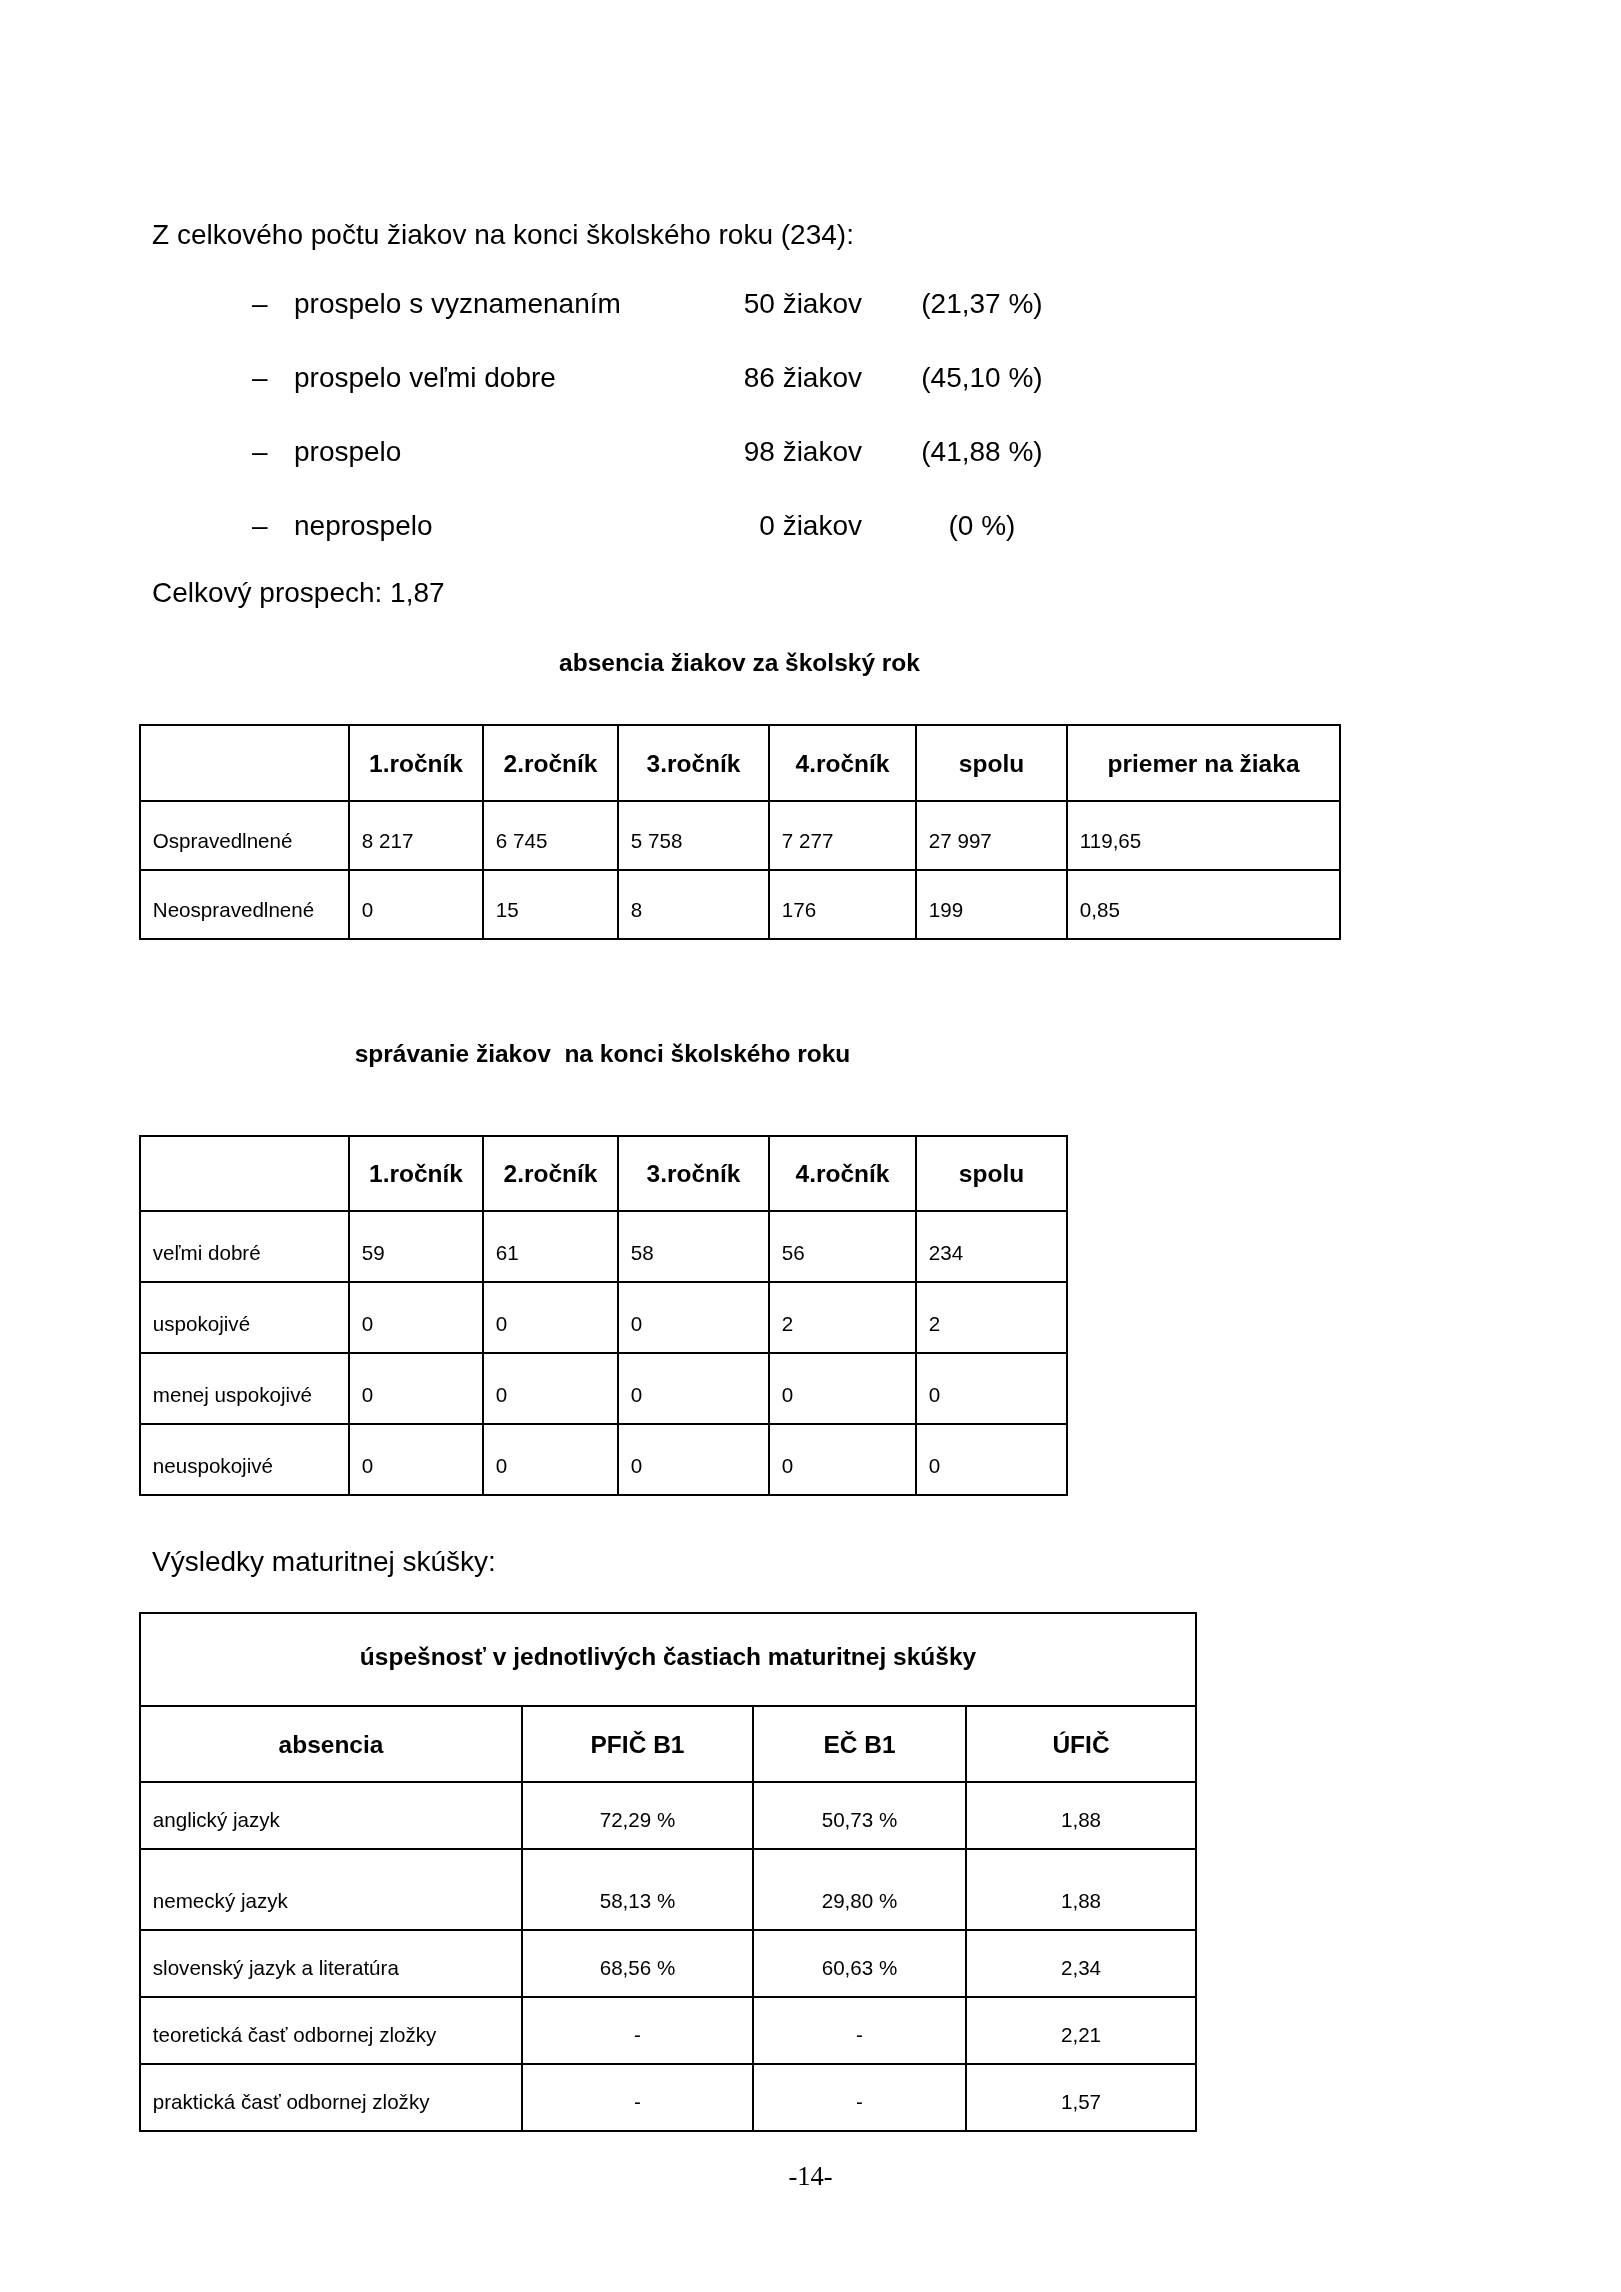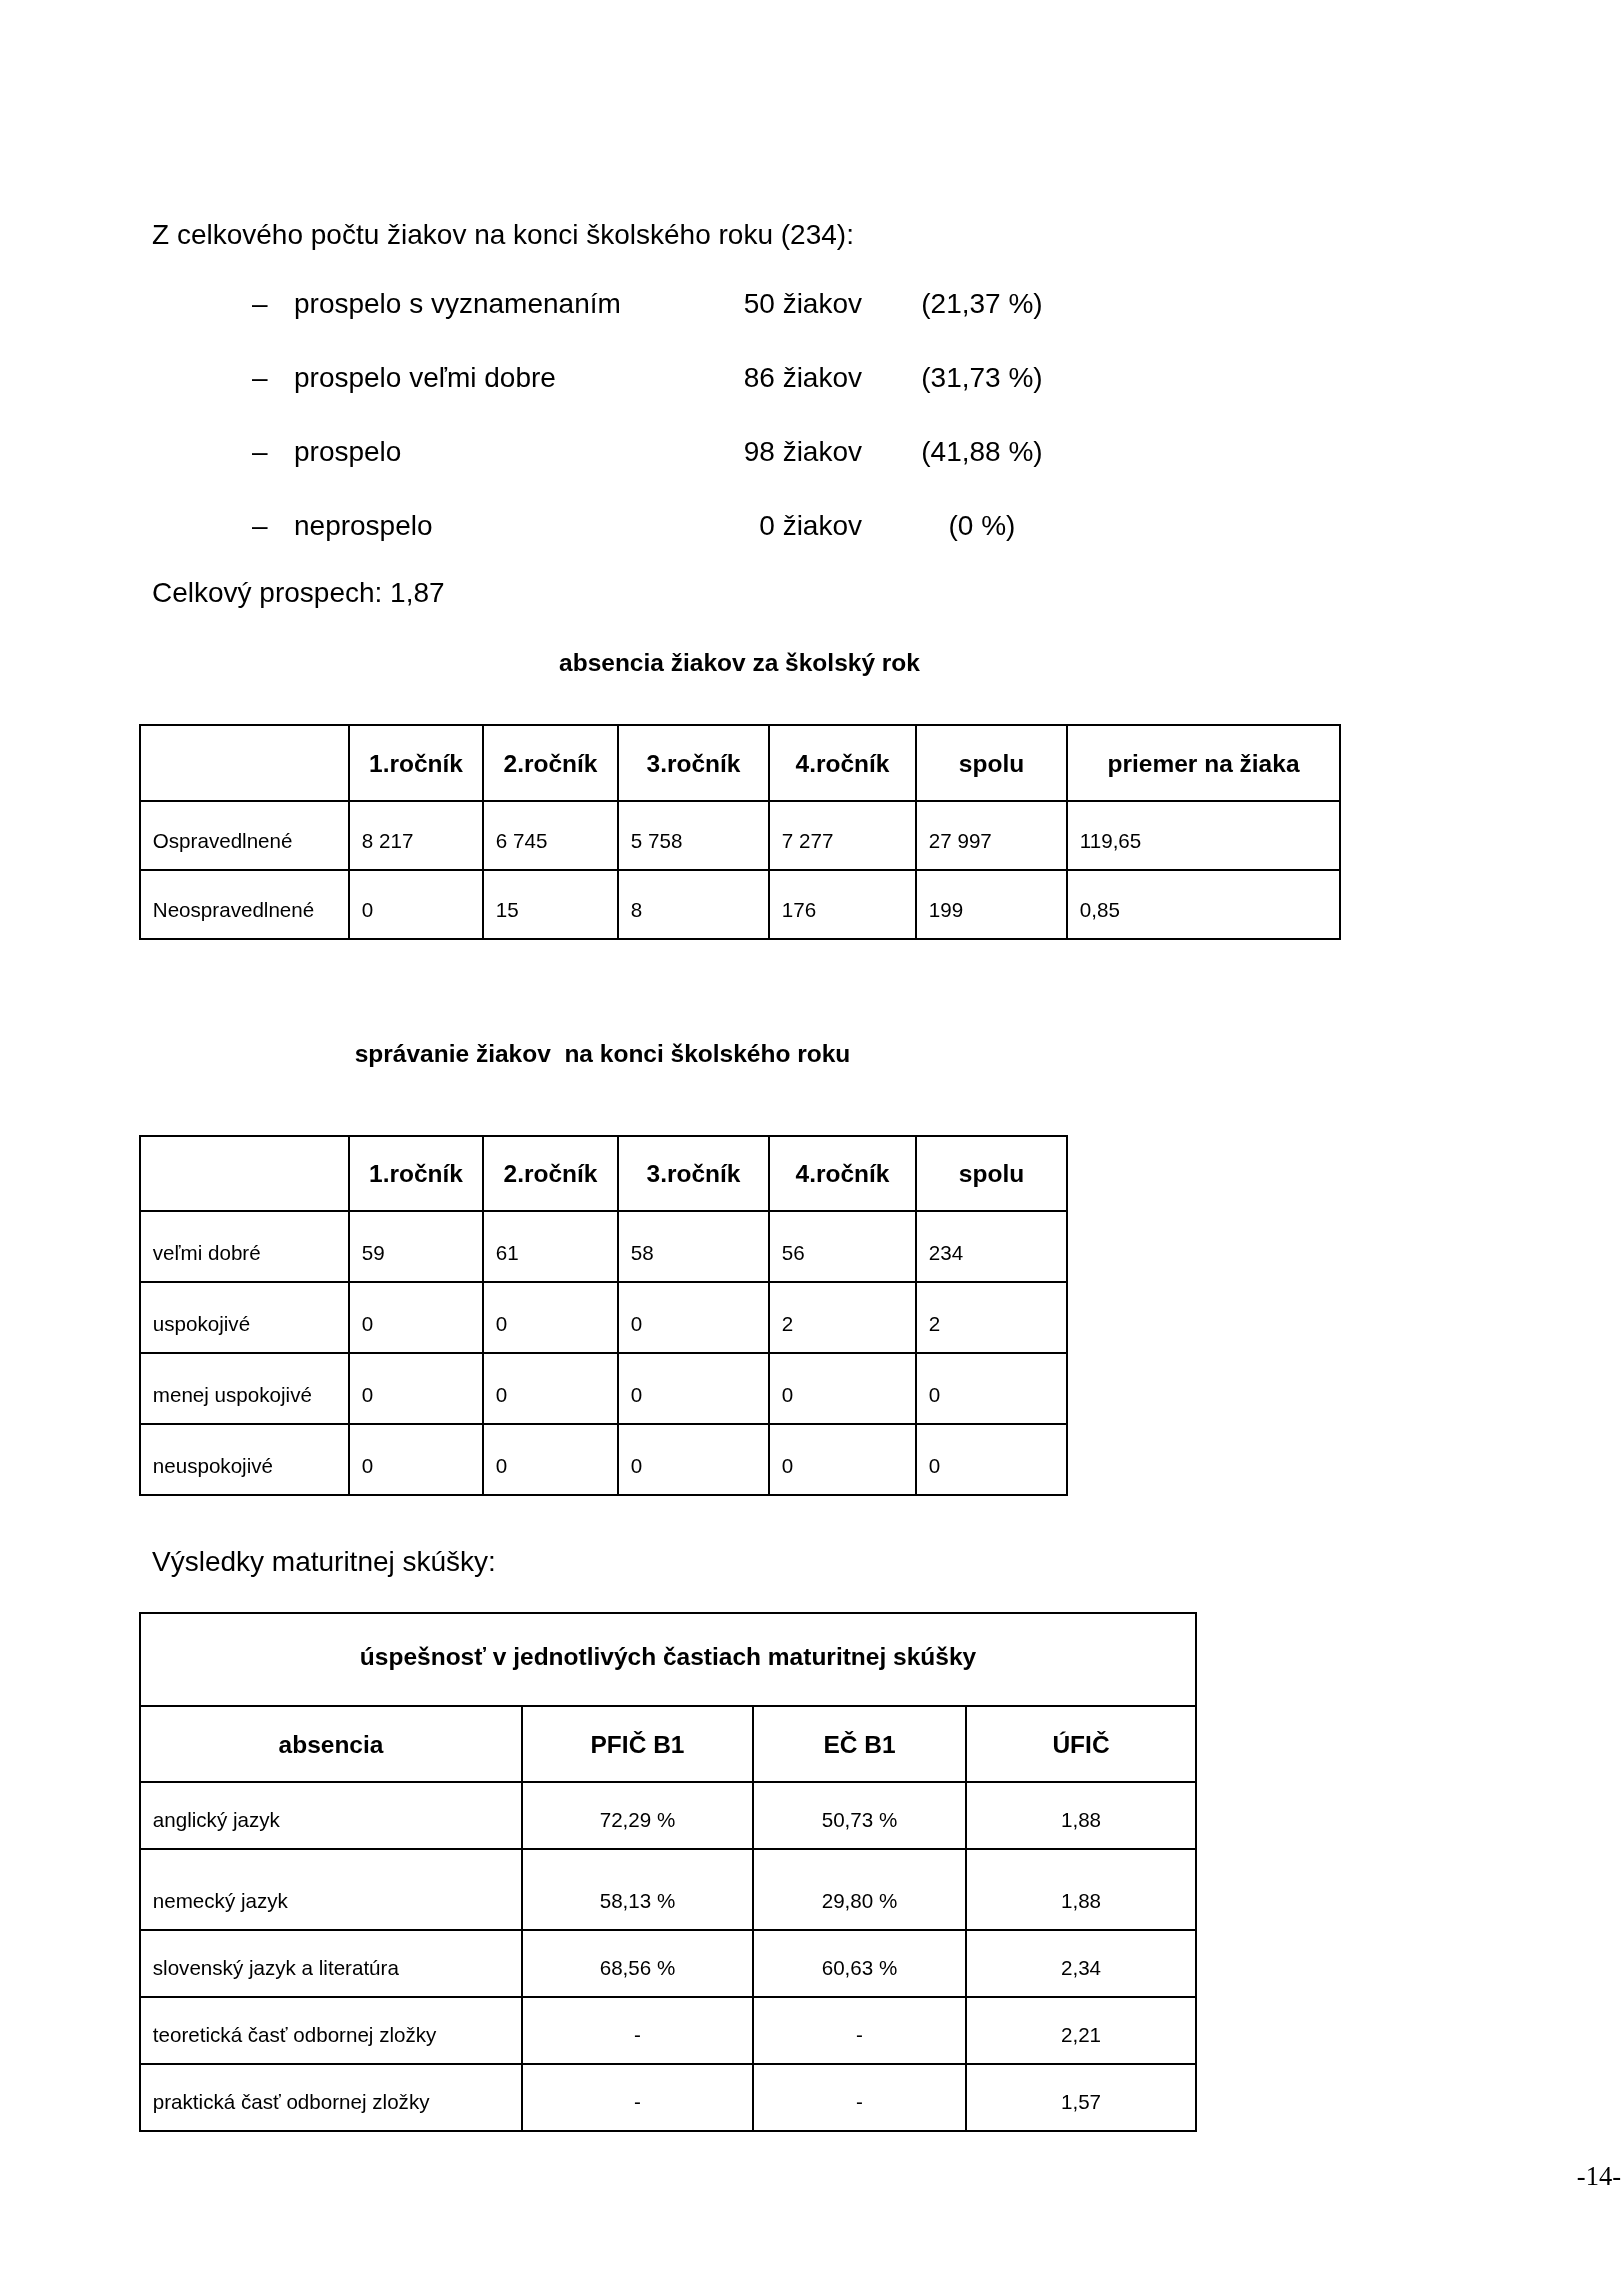--- a/index.html
+++ b/index.html
@@ -69,42 +69,42 @@
   .t3 th.t3title {
     vertical-align: middle;
     padding: 0 3.9px 5.9px 3.9px;
     font-size: 24.5px;
   }
   .footer {
     position: absolute;
     left: 0;
     top: 2161px;
     width: 100%;
-    text-align: right;
+    text-align: center;
     font-family: "Liberation Serif", serif;
     font-size: 26.5px;
   }
 </style>
 </head>
 <body>
 
 <div class="page">
 
   <div class="h1" style="top:218px;">Z celkového počtu žiakov na konci školského roku (234):</div>
 
   <div class="results-list">
     <span class="dash">–</span>
     <span class="llabel">prospelo s vyznamenaním</span>
     <span class="lcount">50 žiakov</span>
     <span class="lpct">(21,37 %)</span>
 
     <span class="dash">–</span>
     <span class="llabel">prospelo veľmi dobre</span>
     <span class="lcount">86 žiakov</span>
-    <span class="lpct">(31,73 %)</span>
+    <span class="lpct">(45,10 %)</span>
 
     <span class="dash">–</span>
     <span class="llabel">prospelo</span>
     <span class="lcount">98 žiakov</span>
     <span class="lpct">(41,88 %)</span>
 
     <span class="dash">–</span>
     <span class="llabel">neprospelo</span>
     <span class="lcount">0 žiakov</span>
     <span class="lpct">(0 %)</span>

